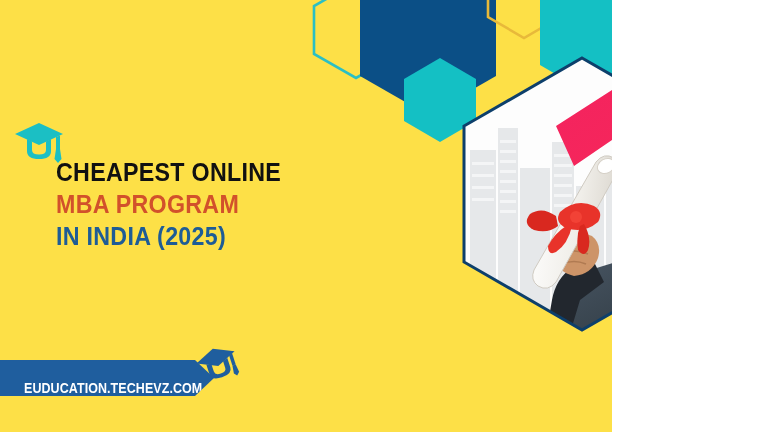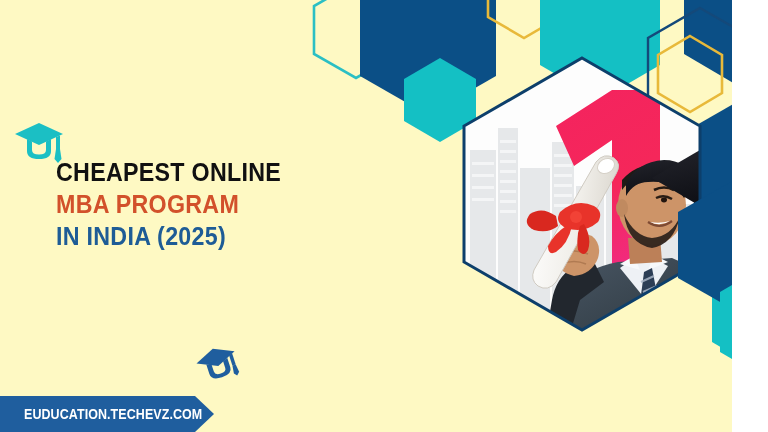--- a/index.html
+++ b/index.html
@@ -6,23 +6,23 @@
   html, body {
     margin: 0;
     padding: 0;
     background: #ffffff;
   }
   body {
     font-family: "Liberation Sans", sans-serif;
   }
   #banner {
     position: relative;
-    width: 732px;
+    width: 612px;
     height: 432px;
-    background: #fef9c3;
+    background: #fde047;
     overflow: hidden;
   }
   #decor-layer, #photo-layer, #fg-decor-layer {
     position: absolute;
     left: 0;
     top: 0;
     width: 768px;
     height: 432px;
   }
   #decor-layer { z-index: 1; }
@@ -67,22 +67,21 @@
   .url-ribbon {
     position: absolute;
     left: 0;
     top: 360px;
     width: 214px;
     height: 36px;
     background: #1f5e9e;
     z-index: 6;
     clip-path: polygon(0 0, 195px 0, 214px 18px, 195px 36px, 0 36px);
     display: flex;
-    align-items: center;
-    margin-top: 36px;
+    align-items: flex-end;
   }
   .url-ribbon .url-text {
     color: #ffffff;
     font-family: "Liberation Sans", sans-serif;
     font-weight: bold;
     font-size: 14.5px;
     letter-spacing: 0.1px;
     transform: scaleX(0.86);
     transform-origin: left center;
     white-space: nowrap;

